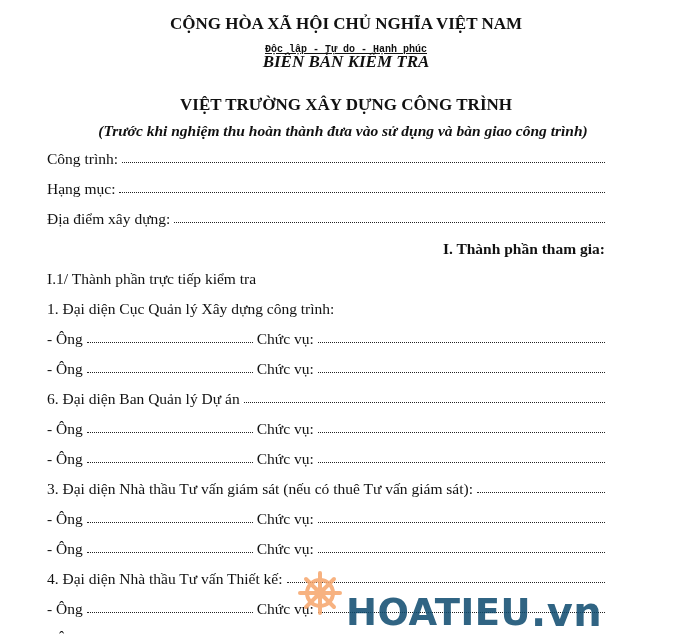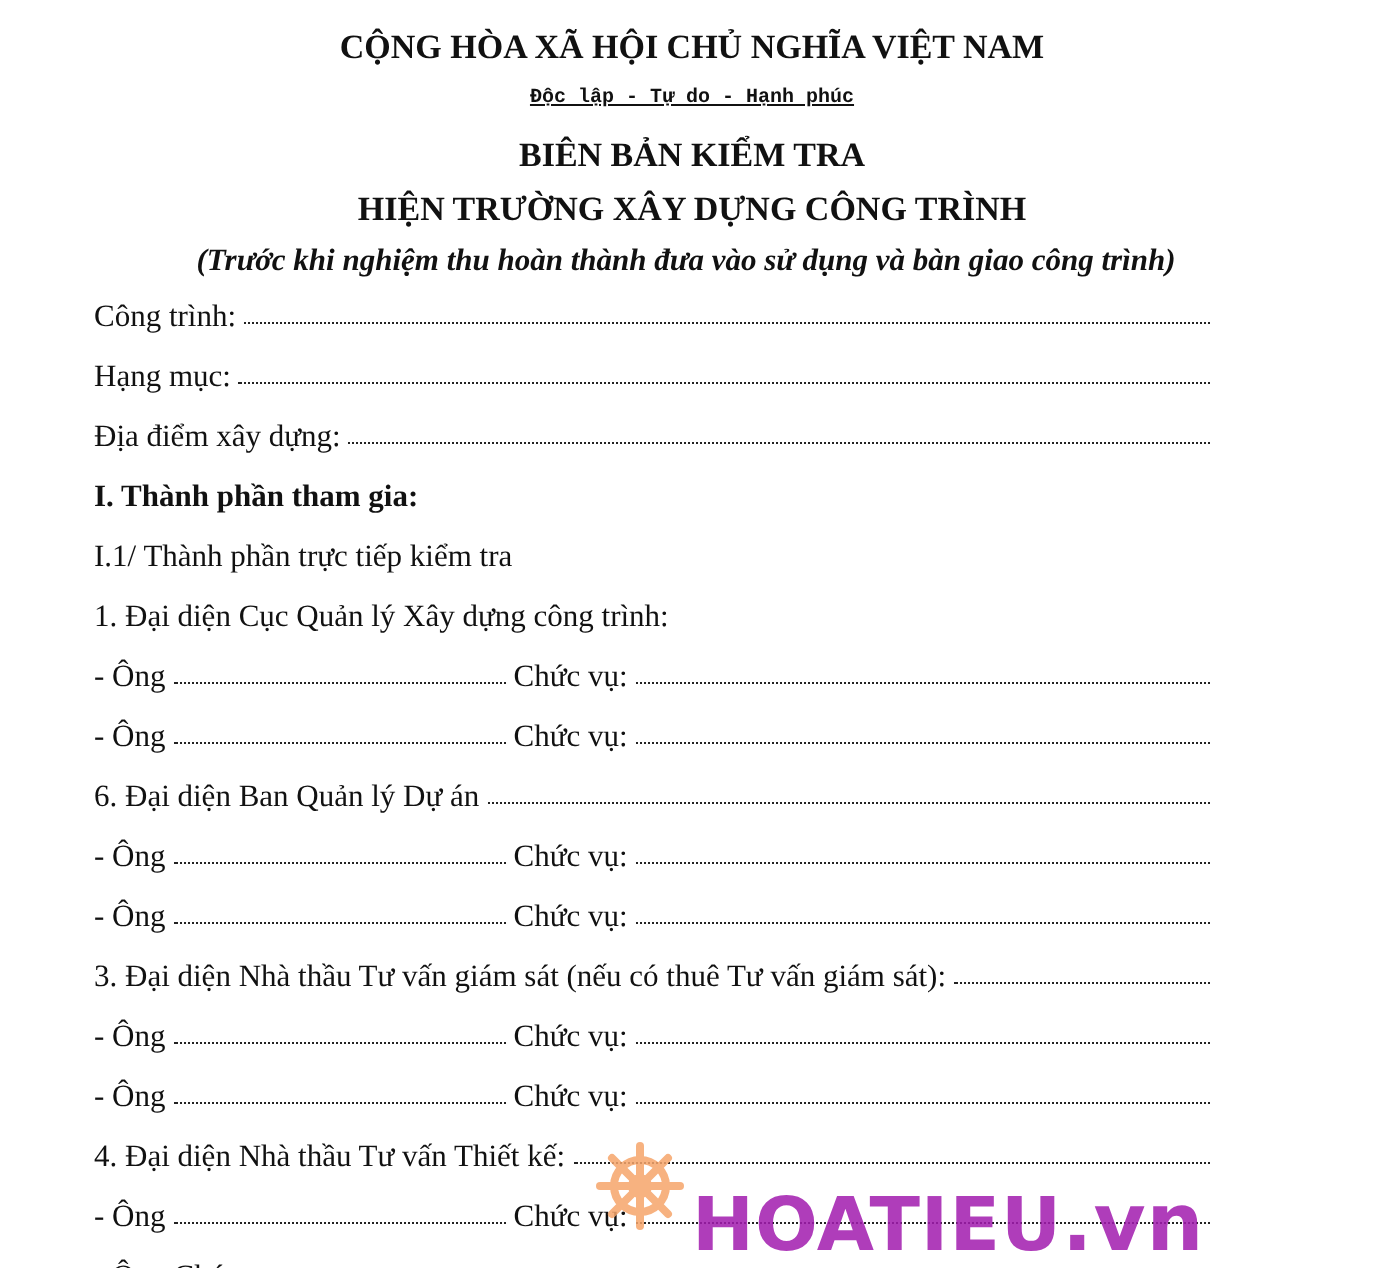--- a/index.html
+++ b/index.html
@@ -24,49 +24,49 @@
       border-bottom: 1.5px dotted #222; position: relative; top: -1px;
     }
     .dots.short { flex: 0 0 auto; }
     .chucvu { flex: 0 0 auto; margin-left: 4px; }
     .watermark {
       position: absolute; left: 298px; top: 568px; height: 50px;
       display: flex; align-items: center; opacity: 0.85;
     }
     .wm-text {
       font-family: "DejaVu Sans", sans-serif; font-weight: bold;
-      font-size: 37px; color: #a21caf; letter-spacing: 0.5px; line-height: 1; margin-top: 38px;
+      font-size: 37px; color: #0c4a6e; letter-spacing: 0.5px; line-height: 1; margin-top: 38px;
     }
     .wm-vn { font-size: 40px; }
   </style>
 </head>
 <body>
 
 <div class="page">
 
   <div class="center h-bold" style="top:14px;">CỘNG HÒA XÃ HỘI CHỦ NGHĨA VIỆT NAM</div>
   <div class="center h-sub" style="top:44px;">Độc lập - Tự do - Hạnh phúc</div>
-  <div class="center h-bold" style="top:68px;">BIÊN BẢN KIỂM TRA</div>
-  <div class="center h-bold" style="top:95px;">HIỆN TRƯỜNG XÂY DỰNG CÔNG TRÌNH</div>
+  <div class="center h-bold" style="top:52px;font-style:italic;">BIÊN BẢN KIỂM TRA</div>
+  <div class="center h-bold" style="top:95px;">VIỆT TRƯỜNG XÂY DỰNG CÔNG TRÌNH</div>
   <div class="center h-italic" style="top:122px; left:-3px;">(Trước khi nghiệm thu hoàn thành đưa vào sử dụng và bàn giao công trình)</div>
 
   <div class="line" style="top:150px;">
     <span class="label">Công trình:</span>
     <span class="dots"></span>
   </div>
   <div class="line" style="top:180px;">
     <span class="label">Hạng mục:</span>
     <span class="dots"></span>
   </div>
   <div class="line" style="top:210px;">
     <span class="label">Địa điểm xây dựng:</span>
     <span class="dots"></span>
   </div>
 
-  <div class="line" style="top:240px;">
+  <div class="line" style="top:240px;justify-content:flex-end;">
     <span class="label lbl-bold">I. Thành phần tham gia:</span>
   </div>
   <div class="line" style="top:270px;">
     <span class="label">I.1/ Thành phần trực tiếp kiểm tra</span>
   </div>
 
   <div class="line" style="top:300px;">
     <span class="label">1. Đại diện Cục Quản lý Xây dựng công trình:</span>
   </div>
   <div class="line" style="top:330px;">

